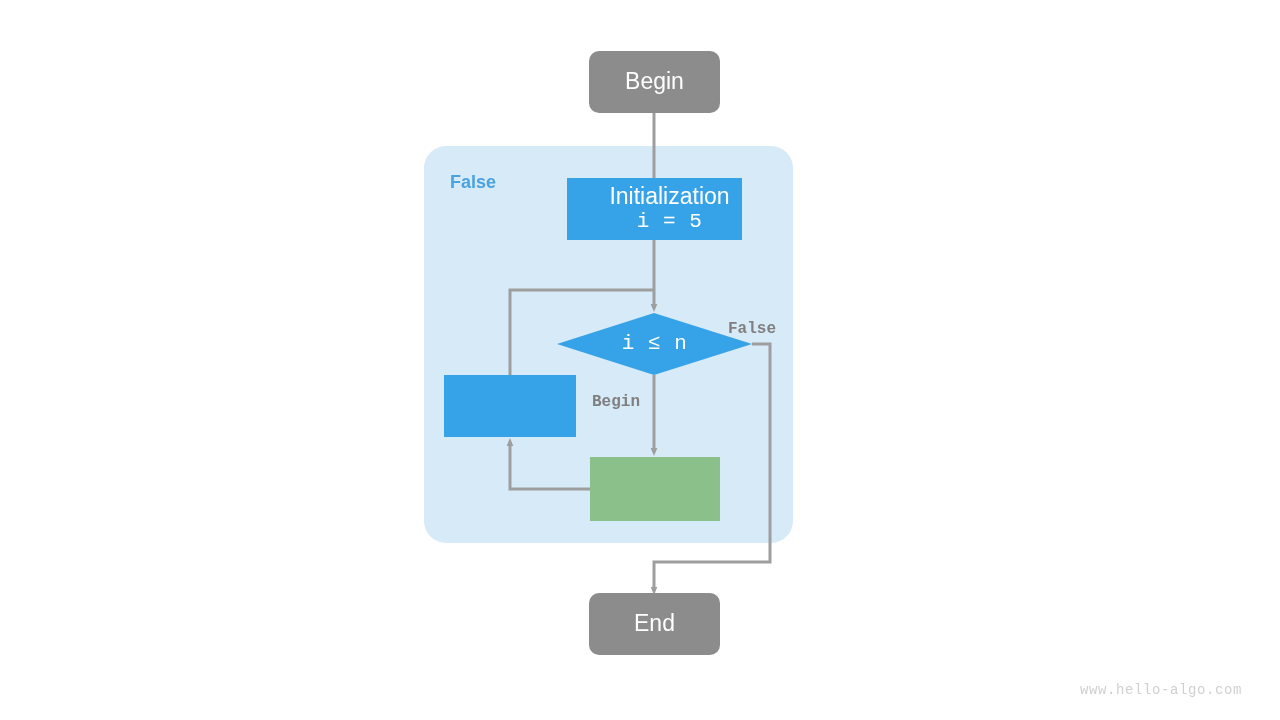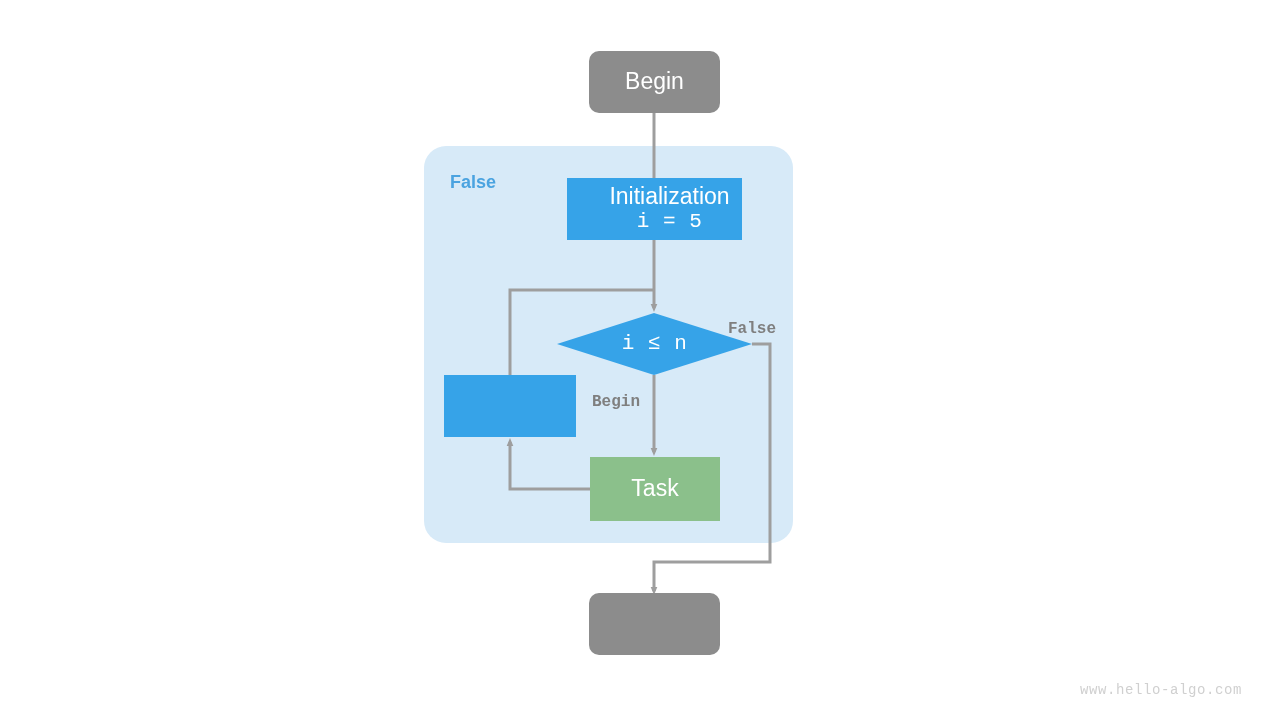--- a/index.html
+++ b/index.html
@@ -122,24 +122,24 @@
   <div class="node-label" style="left:567px; top:178px; width:205px; height:62px;">
     <span class="lbl-title">Initialization</span>
     <span class="lbl-code">i = 5</span>
   </div>
 
   <div class="node-label" style="left:557px; top:313px; width:195px; height:62px;">
     <span class="lbl-code">i ≤ n</span>
   </div>
 
 
-  <div class="node-label" style="left:590px; top:457px; width:130px; height:64px;">
-    <span class="lbl-title">Task</span>
+
+  <div class="node-label" style="left:589px; top:593px; width:131px; height:62px;">
+    <span class="lbl-title">End</span>
   </div>
-
 
   <div class="edge-label" style="left:592px; top:393px;">Begin</div>
 
   <div class="edge-label" style="left:728px; top:320px;">False</div>
 
   <div class="watermark">www.hello-algo.com</div>
 
 </div>
 
 </body></html>

